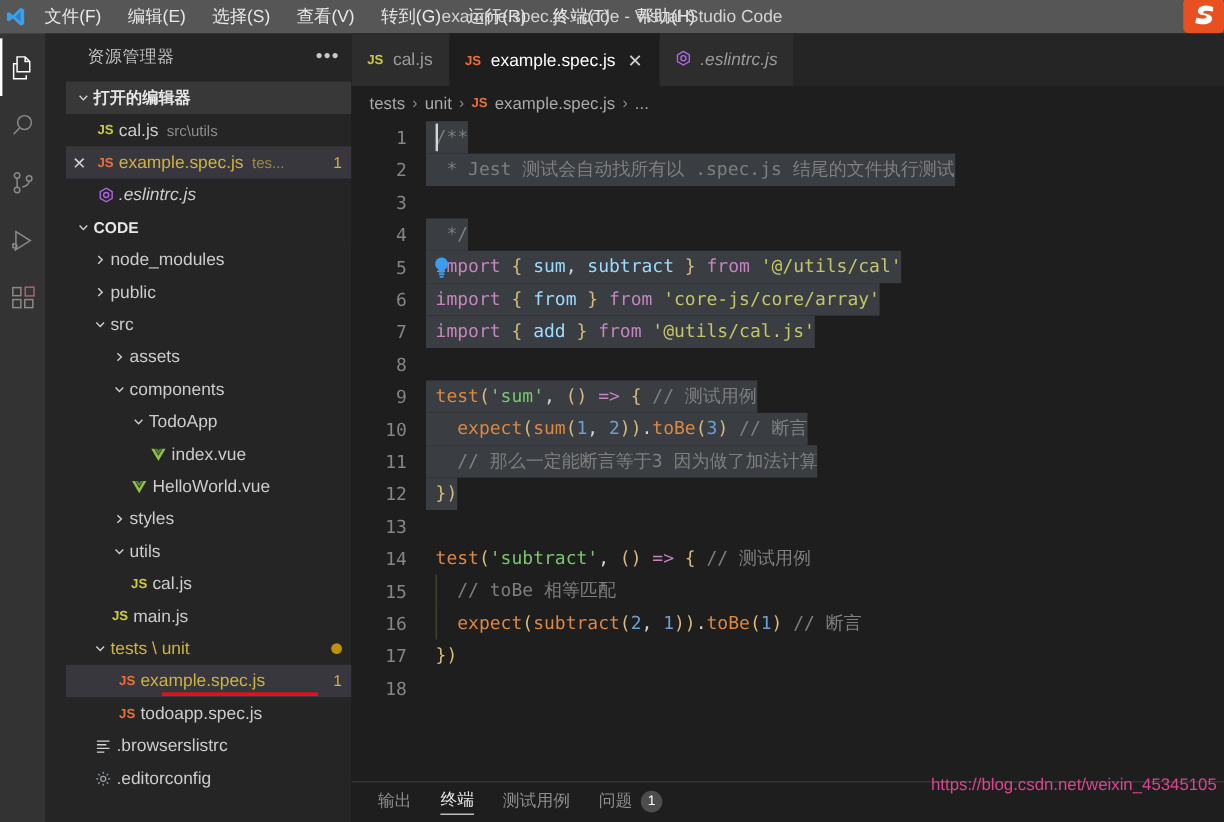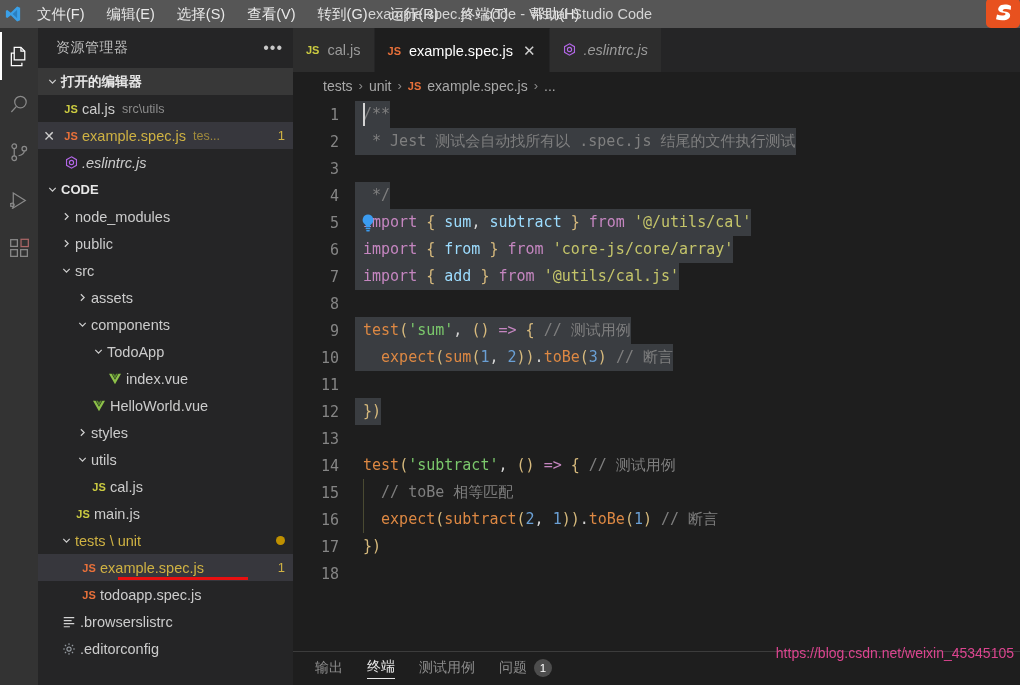--- a/index.html
+++ b/index.html
@@ -79,20 +79,21 @@
   }
   .act-icon svg { display: block; }
 
   
   .sidebar {
     width: 255px; flex: 0 0 255px;
     background: #252526;
     display: flex; flex-direction: column;
     overflow: hidden;
     position: relative;
+    padding-left: 17px;
   }
   .sidebar-header {
     height: 40px; flex: 0 0 40px;
     display: flex; align-items: center;
     padding: 0 10px 0 18px;
     color: #bfbfbf;
     font-size: 14px;
     letter-spacing: .5px;
   }
   .sidebar-header .dots {
@@ -199,21 +200,21 @@
     font-size: 11px; font-weight: bold; margin-right: 8px;
   }
   .tab .tclose {
     margin-left: 10px; font-size: 15px; color: #d0d0d0;
   }
   .tab .tlabel.italic { font-style: italic; }
 
   .breadcrumb {
     height: 27px; flex: 0 0 27px;
     display: flex; align-items: center;
-    padding-left: 30px;
+    padding-left: 15px;
     color: #a9a9a9;
     font-size: 14px;
     background: #1e1e1e;
     gap: 6px;
   }
   .breadcrumb .sep { color: #8a8a8a; font-size: 13px; }
   .breadcrumb .bicon { color:#e8703a; font-size:11px; font-weight:bold; }
   .breadcrumb span { cursor: pointer; }
 
   .code-wrap {
@@ -656,21 +657,21 @@
             <div class="cline"><div class="gutter">5</div><div class="ctext sel"><span class="t-keyword">import</span><span class="t-plain"> </span><span class="t-brace">{</span><span class="t-plain"> </span><span class="t-var">sum</span><span class="t-plain">, </span><span class="t-var">subtract</span><span class="t-plain"> </span><span class="t-brace">}</span><span class="t-plain"> </span><span class="t-keyword">from</span><span class="t-plain"> </span><span class="t-string2">'@/utils/cal'</span></div><div class="bulb"><svg width="18" height="20" viewBox="0 0 18 20">
                   <path d="M9 1.5a5.4 5.4 0 0 0-3.2 9.7c.7.6 1.1 1.3 1.1 2.1v.9h4.2v-.9c0-.8.4-1.5 1.1-2.1A5.4 5.4 0 0 0 9 1.5z" fill="#3b9cf0"></path>
                   <rect x="6.6" y="14.8" width="4.8" height="1.5" rx=".6" fill="#3b9cf0"></rect>
                   <rect x="7.2" y="17" width="3.6" height="1.4" rx=".6" fill="#3b9cf0"></rect>
                 </svg></div></div>
             <div class="cline"><div class="gutter">6</div><div class="ctext sel"><span class="t-keyword">import</span><span class="t-plain"> </span><span class="t-brace">{</span><span class="t-plain"> </span><span class="t-var">from</span><span class="t-plain"> </span><span class="t-brace">}</span><span class="t-plain"> </span><span class="t-keyword">from</span><span class="t-plain"> </span><span class="t-string2">'core-js/core/array'</span></div></div>
             <div class="cline"><div class="gutter">7</div><div class="ctext sel"><span class="t-keyword">import</span><span class="t-plain"> </span><span class="t-brace">{</span><span class="t-plain"> </span><span class="t-var">add</span><span class="t-plain"> </span><span class="t-brace">}</span><span class="t-plain"> </span><span class="t-keyword">from</span><span class="t-plain"> </span><span class="t-string2">'@utils/cal.js'</span></div></div>
             <div class="cline"><div class="gutter">8</div><div class="ctext sel"><span class="t-plain"></span></div></div>
             <div class="cline"><div class="gutter">9</div><div class="ctext sel"><span class="t-orange">test</span><span class="t-brace">(</span><span class="t-green">'sum'</span><span class="t-plain">, </span><span class="t-brace">(</span><span class="t-brace">)</span><span class="t-plain"> </span><span class="t-arrow">=&gt;</span><span class="t-plain"> </span><span class="t-brace">{</span><span class="t-plain"> </span><span class="t-comment">// 测试用例</span></div></div>
             <div class="cline"><div class="gutter">10</div><div class="ctext sel"><span class="t-plain">  </span><span class="t-orange">expect</span><span class="t-brace">(</span><span class="t-orange">sum</span><span class="t-brace">(</span><span class="t-num">1</span><span class="t-plain">, </span><span class="t-num">2</span><span class="t-brace">))</span><span class="t-plain">.</span><span class="t-orange">toBe</span><span class="t-brace">(</span><span class="t-num">3</span><span class="t-brace">)</span><span class="t-plain"> </span><span class="t-comment">// 断言</span></div></div>
-            <div class="cline"><div class="gutter">11</div></div>
+            <div class="cline"><div class="gutter">11</div><div class="ctext sel"><span class="t-comment">  // 那么一定能断言等于3 因为做了加法计算</span></div></div>
             <div class="cline"><div class="gutter">12</div><div class="ctext sel"><span class="t-brace">}</span><span class="t-brace">)</span></div></div>
             <div class="cline"><div class="gutter">13</div><div class="ctext"><span class="t-plain"></span></div></div>
             <div class="cline"><div class="gutter">14</div><div class="ctext"><span class="t-orange">test</span><span class="t-brace">(</span><span class="t-green">'subtract'</span><span class="t-plain">, </span><span class="t-brace">(</span><span class="t-brace">)</span><span class="t-plain"> </span><span class="t-arrow">=&gt;</span><span class="t-plain"> </span><span class="t-brace">{</span><span class="t-plain"> </span><span class="t-comment">// 测试用例</span></div></div>
             <div class="cline"><div class="gutter">15</div><div class="ctext"><span class="t-comment">  // toBe 相等匹配</span></div><div class="indent-guide"></div></div>
             <div class="cline"><div class="gutter">16</div><div class="ctext"><span class="t-plain">  </span><span class="t-orange">expect</span><span class="t-brace">(</span><span class="t-orange">subtract</span><span class="t-brace">(</span><span class="t-num">2</span><span class="t-plain">, </span><span class="t-num">1</span><span class="t-brace">))</span><span class="t-plain">.</span><span class="t-orange">toBe</span><span class="t-brace">(</span><span class="t-num">1</span><span class="t-brace">)</span><span class="t-plain"> </span><span class="t-comment">// 断言</span></div><div class="indent-guide"></div></div>
             <div class="cline"><div class="gutter">17</div><div class="ctext"><span class="t-brace">}</span><span class="t-brace">)</span></div></div>
             <div class="cline"><div class="gutter">18</div><div class="ctext"><span class="t-plain"></span></div></div>
           </div>
       </div>
 

